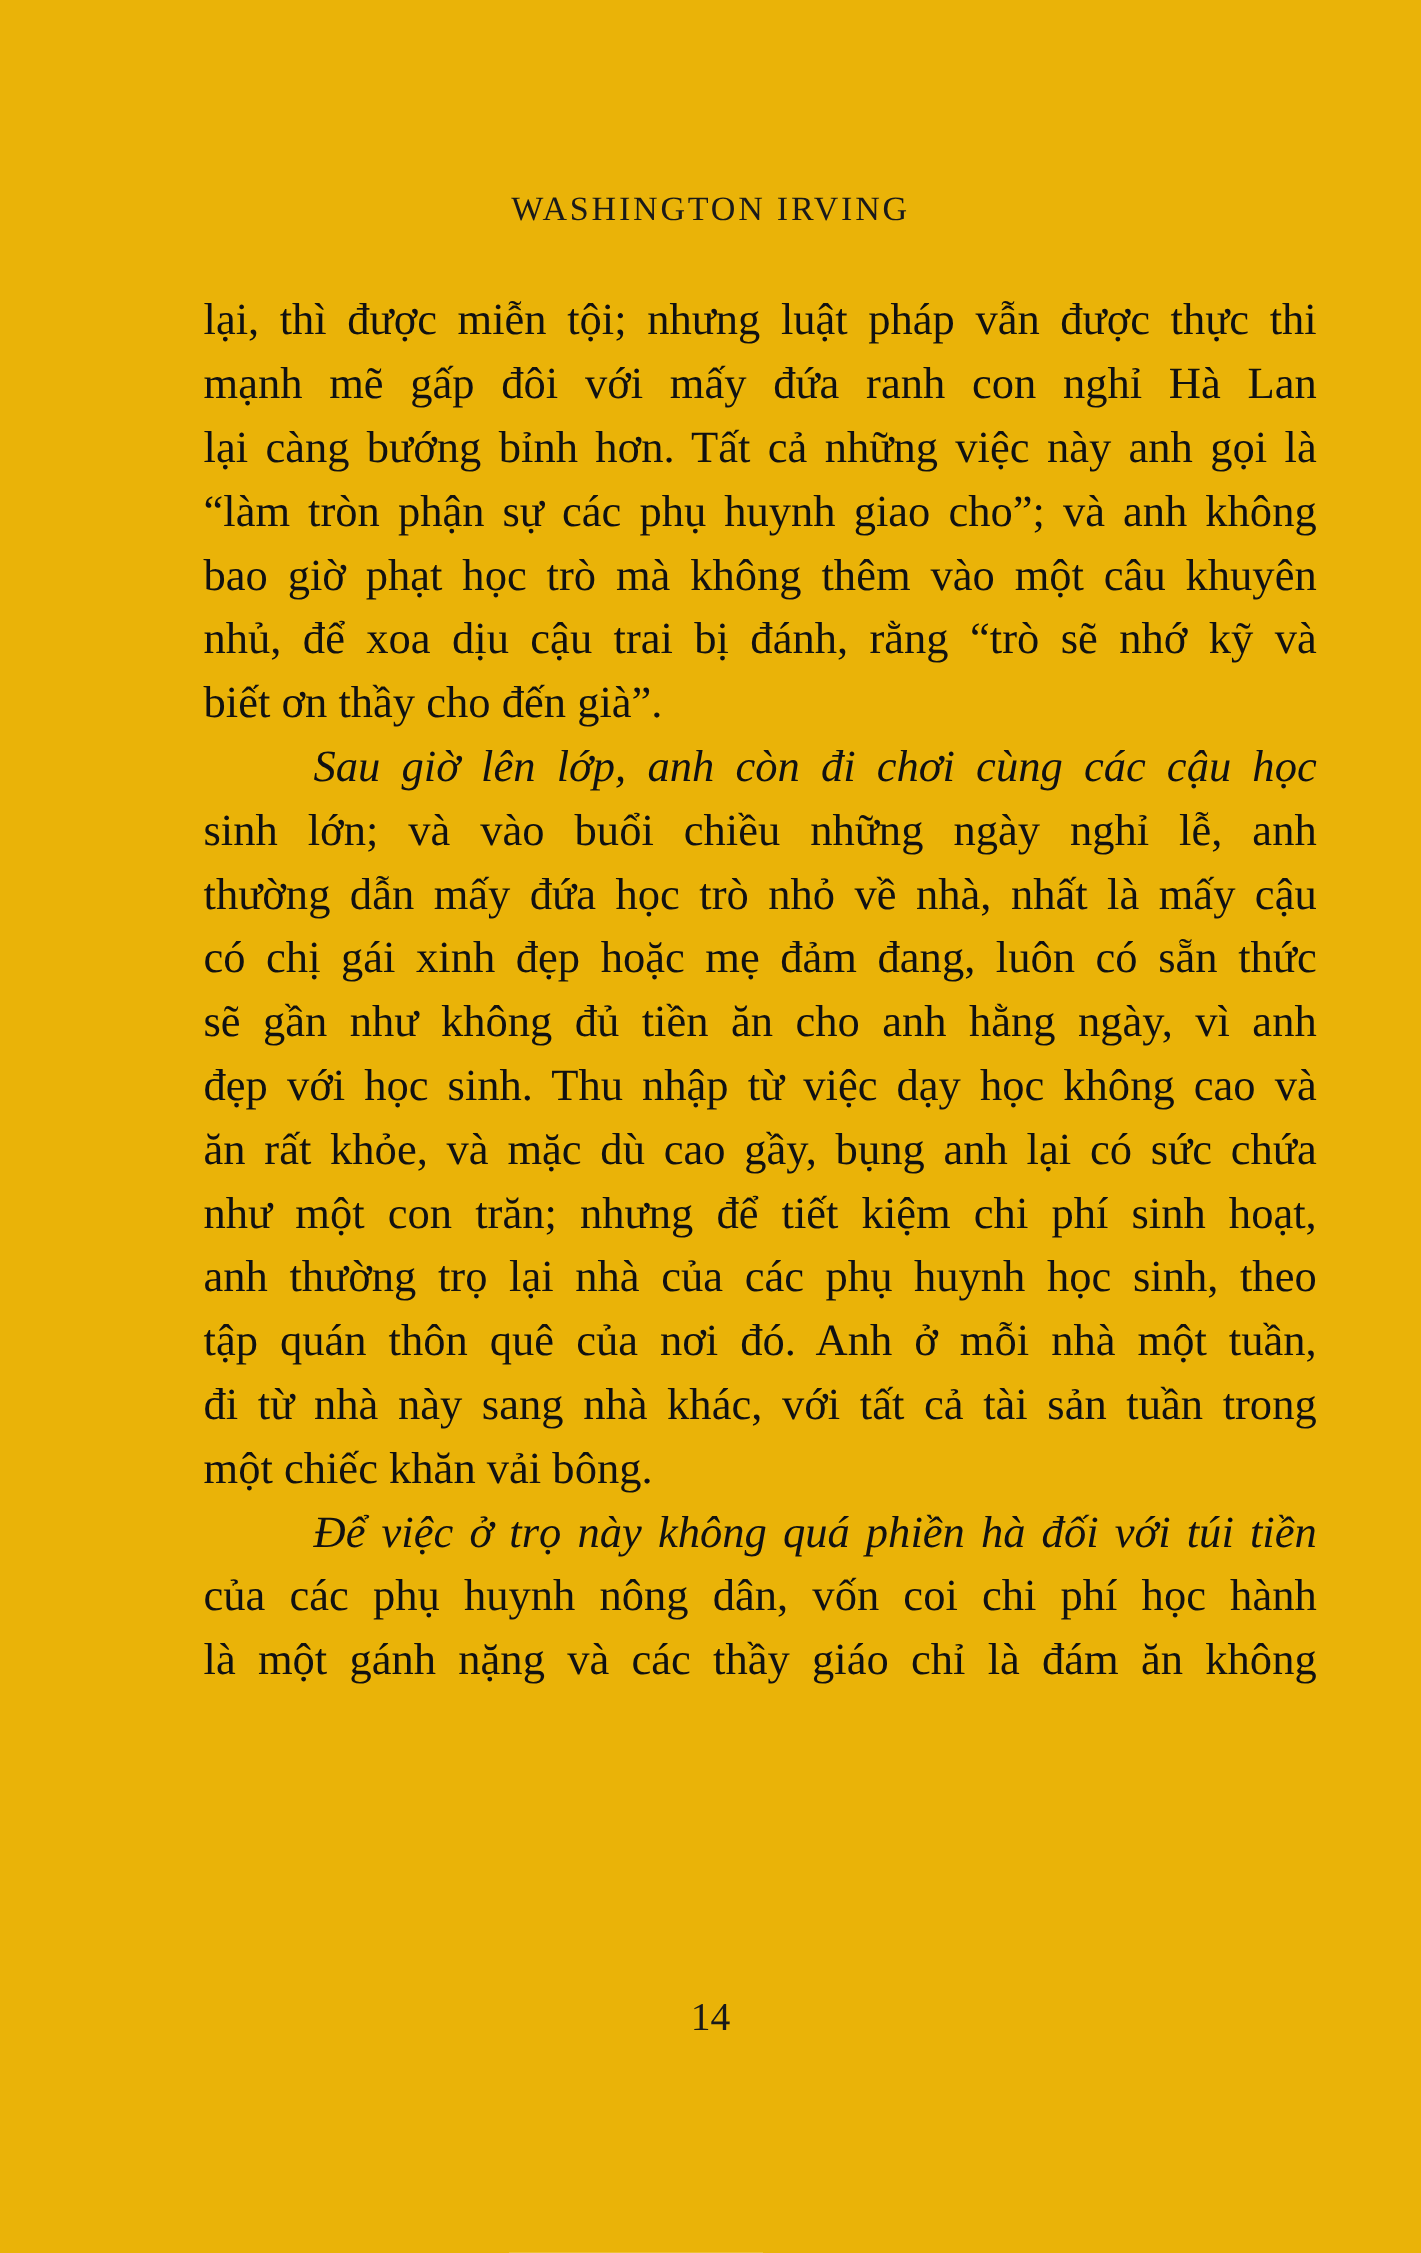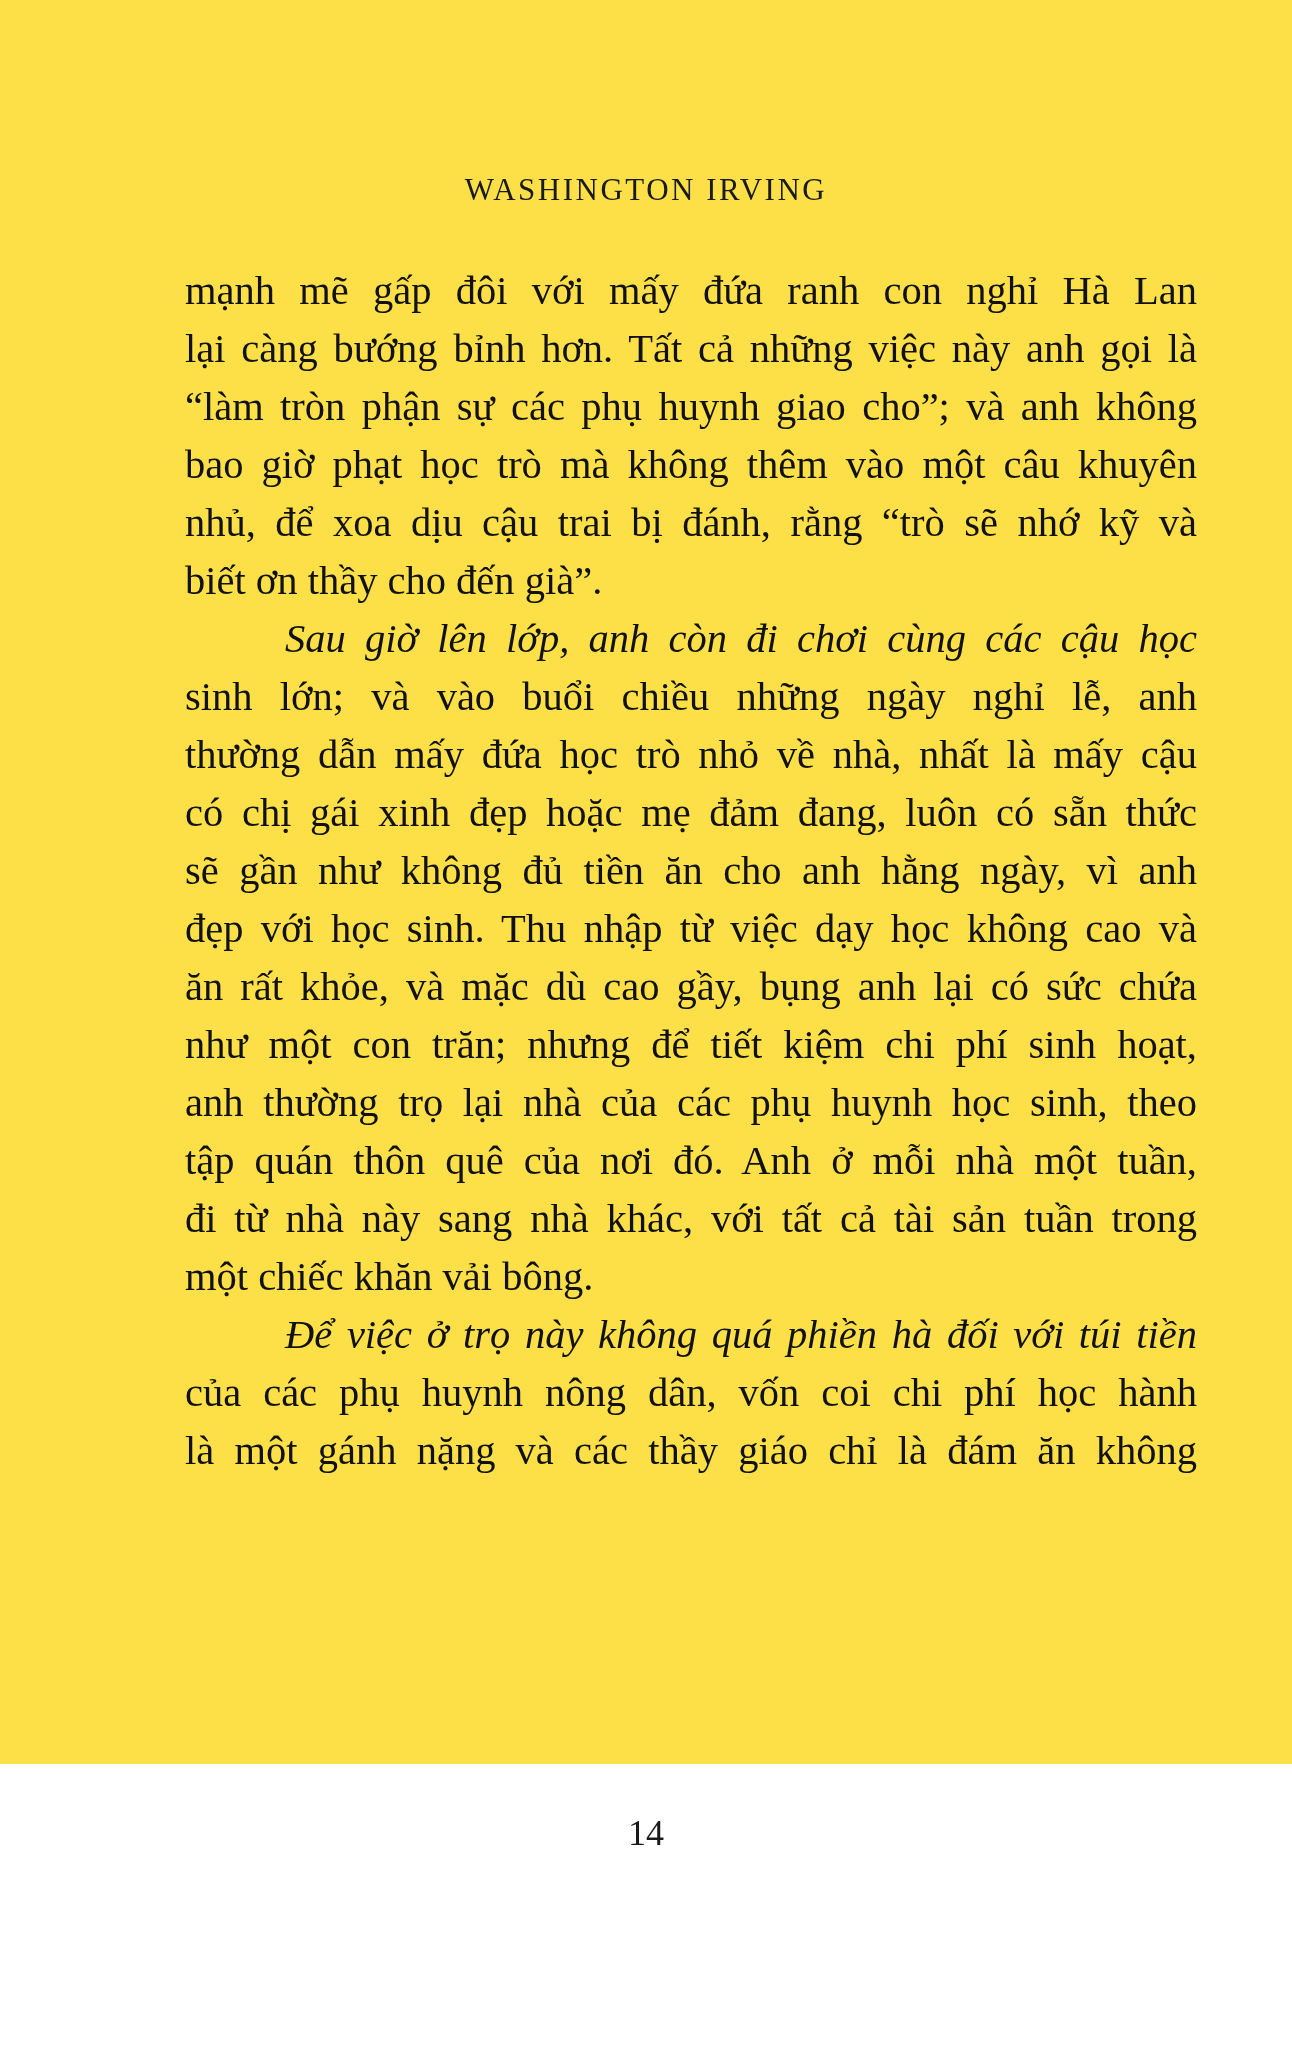--- a/index.html
+++ b/index.html
@@ -12,22 +12,22 @@
       height: 2048px;
       position: relative;
       overflow: hidden;
       font-family: "Liberation Serif", "DejaVu Serif", serif;
       color: #141414;
     }
     .page {
       position: absolute;
       left: 0; top: 0;
       width: 1292px;
-      height: 1764px;
-      background: #fde047;
+      height: 2048px;
+      background: #eab308;
     }
     .running-head {
       position: absolute;
       top: 170px;
       left: 0;
       width: 1292px;
       text-align: center;
       font-size: 31px;
       letter-spacing: 2.5px;
       color: #1a1a1a;
@@ -73,20 +73,21 @@
 </head>
 <body>
 
 <div class="page">
 
   <div class="running-head">WASHINGTON IRVING</div>
 
   <div class="text-block">
 
     <div class="para">
+      <span class="line">lại, thì được miễn tội; nhưng luật pháp vẫn được thực thi</span>
       <span class="line">mạnh mẽ gấp đôi với mấy đứa ranh con nghỉ Hà Lan</span>
       <span class="line">lại càng bướng bỉnh hơn. Tất cả những việc này anh gọi là</span>
       <span class="line">“làm tròn phận sự các phụ huynh giao cho”; và anh không</span>
       <span class="line">bao giờ phạt học trò mà không thêm vào một câu khuyên</span>
       <span class="line">nhủ, để xoa dịu cậu trai bị đánh, rằng “trò sẽ nhớ kỹ và</span>
       <span class="line last">biết ơn thầy cho đến già”.</span>
     </div>
 
     <div class="para">
       <span class="line indent">Sau giờ lên lớp, anh còn đi chơi cùng các cậu học</span>

